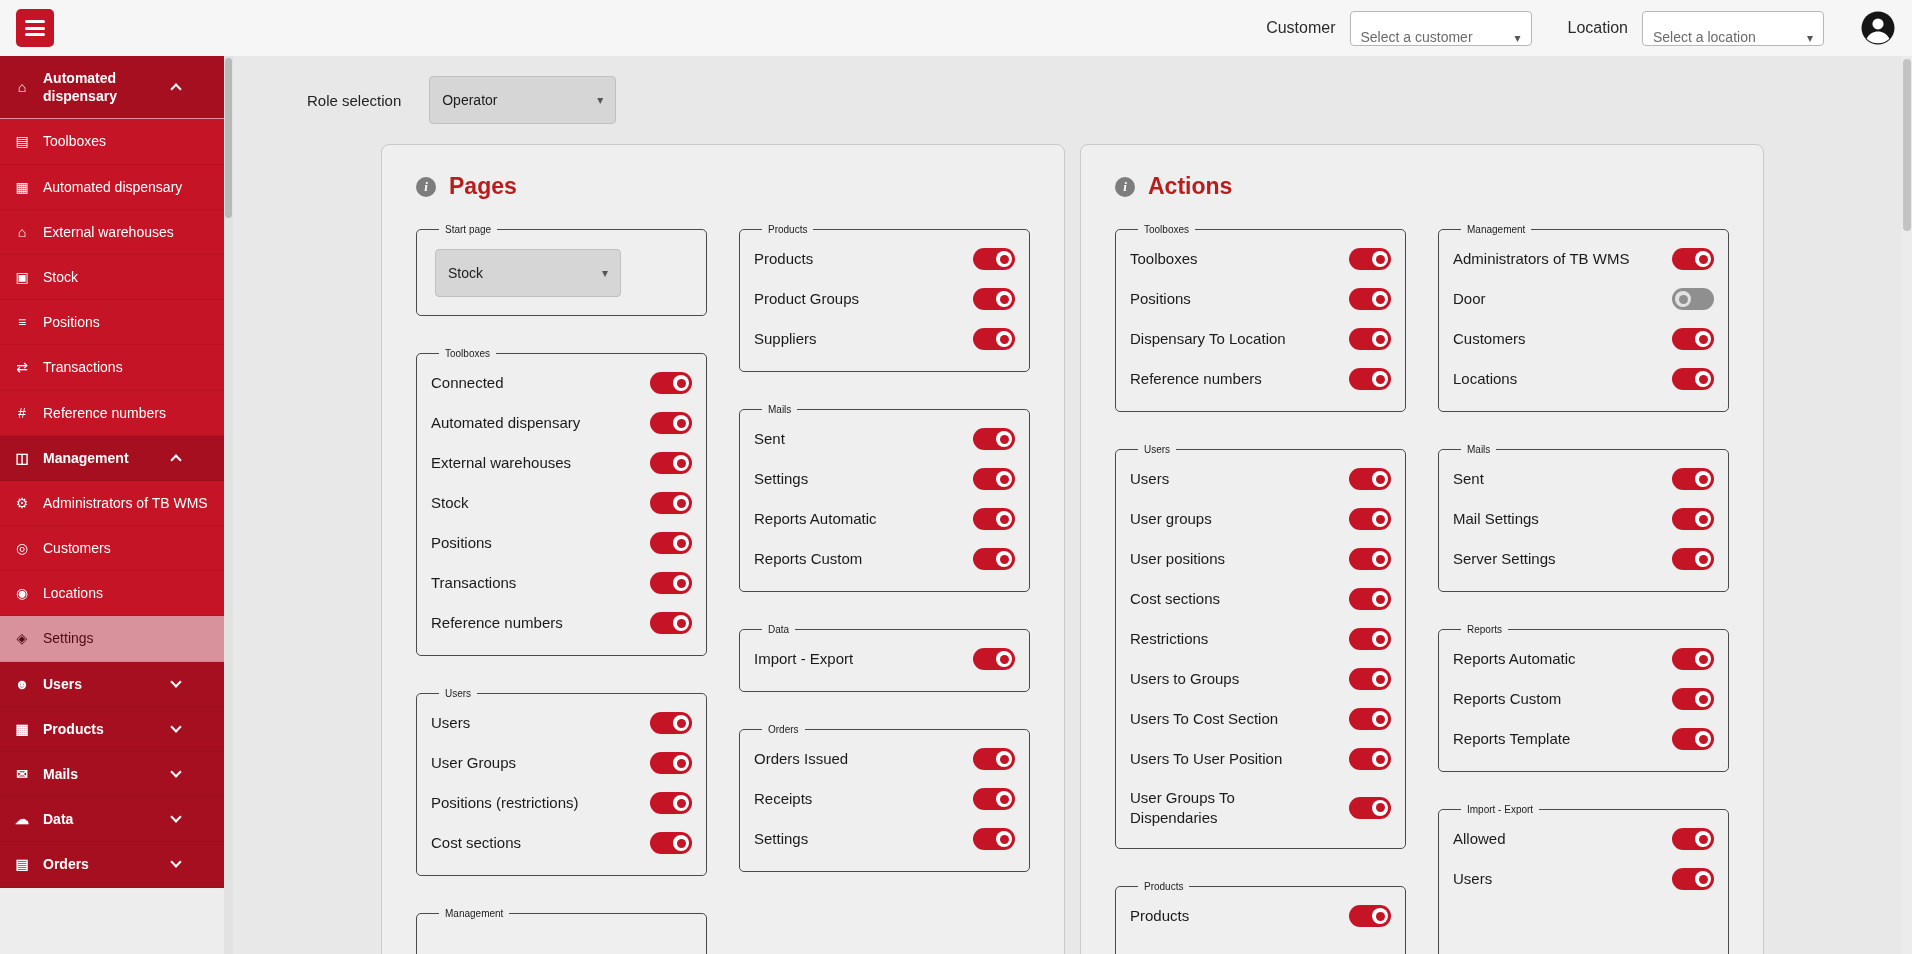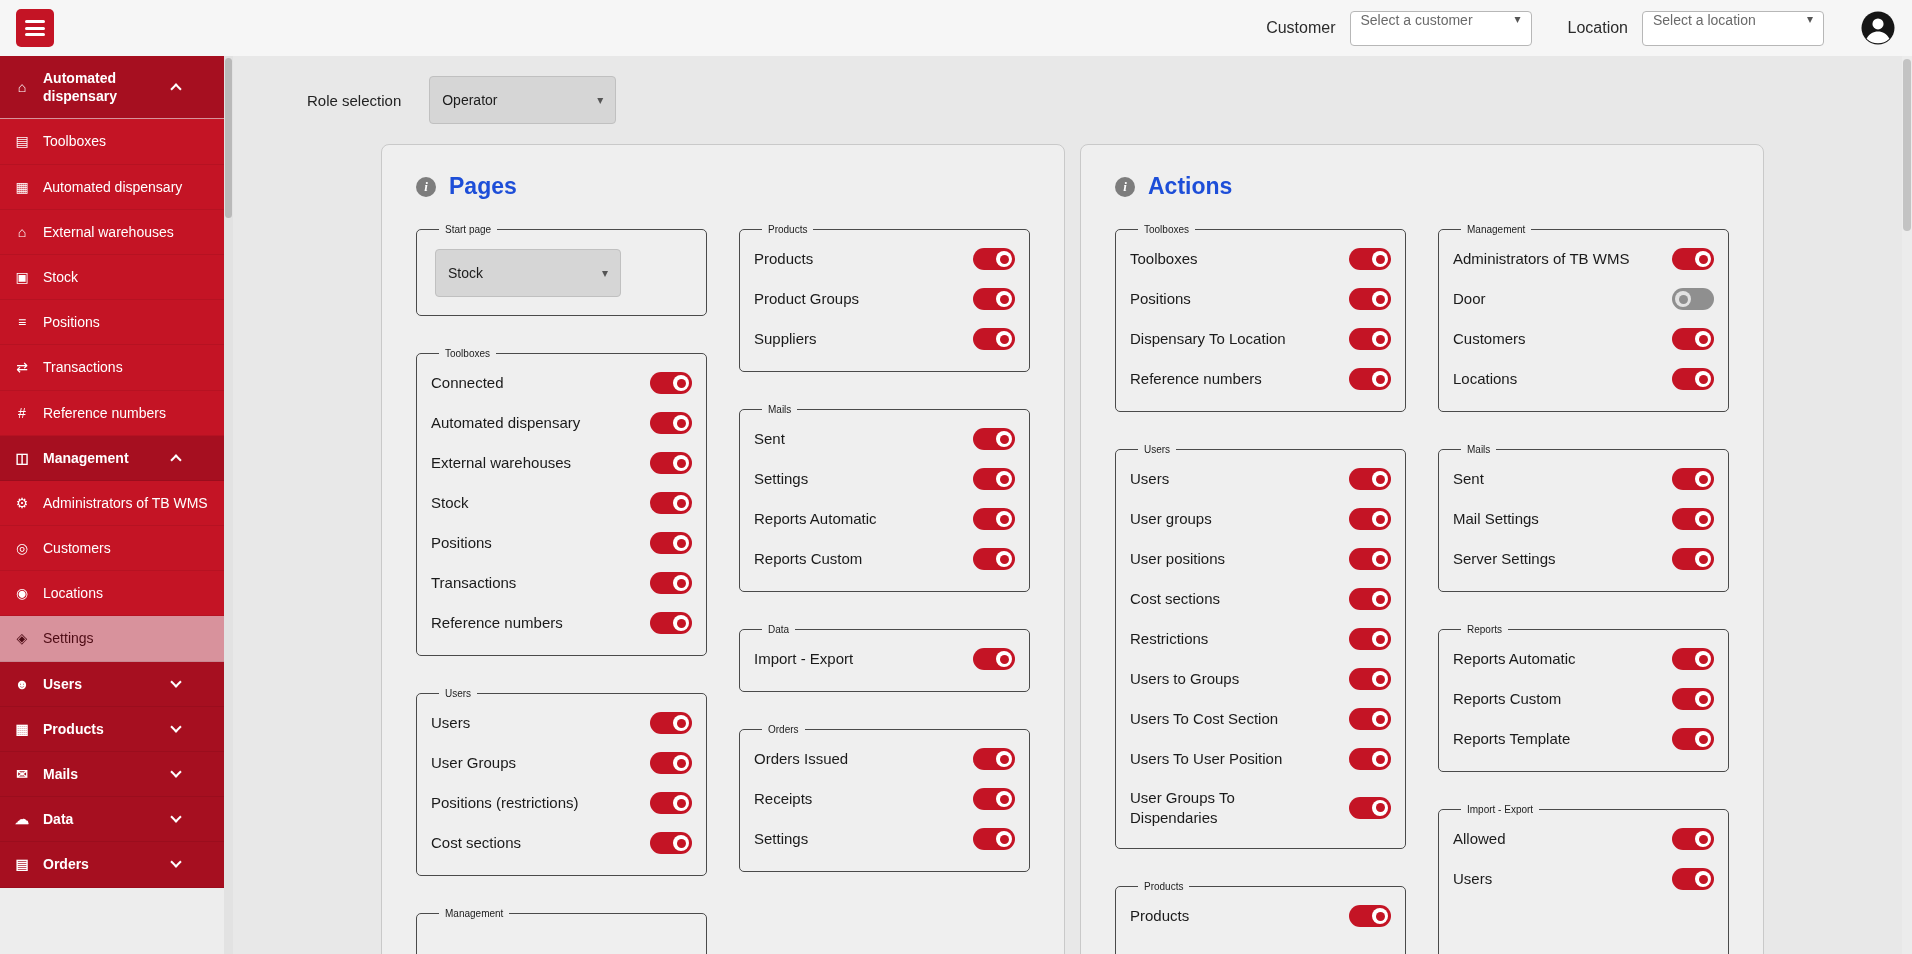--- a/index.html
+++ b/index.html
@@ -18,21 +18,21 @@
     cursor:pointer; display:flex; align-items:center; justify-content:center;
   }
   .hamburger .bars { display:block; }
   .hamburger .bars i {
     display:block; width:20px; height:3px; background:#fff; border-radius:2px; margin:3.5px 0;
   }
   .topbar-right { margin-left:auto; display:flex; align-items:center; gap:14px; }
   .tb-label { font-size:16px; color:#2b2b2b; }
   .tb-select {
     width:182px; height:35px; background:#fff; border:1px solid #b7b7b7; border-radius:4px;
-    display:flex; align-items:flex-start; justify-content:space-between; padding:0 10px;
+    display:flex; align-items:flex-end; justify-content:space-between; padding:0 10px;
     font-size:14px; color:#6a6a6a; cursor:pointer; margin-right:22px;
   }
   .tb-select:last-of-type { margin-right:6px; }
   .sel-arrow { font-size:12px; color:#555; }
   .avatar { width:36px; height:36px; cursor:pointer; }
   
   .shell { display:flex; height:898px; position:relative; overflow:hidden; }
   
   .sidebar { width:224px; background:#ededed; display:flex; flex-direction:column; flex:none; }
   .sb-row {
@@ -72,21 +72,21 @@
     width:684px; background:#efefef; border:1px solid #c9c9c9; border-radius:8px;
     padding:28px 34px; height:1150px; flex:none;
   }
   .card-head { display:flex; align-items:center; gap:13px; margin-bottom:24px; }
   .info-icon {
     width:20px; height:20px; border-radius:50%; background:#7d7d7d; color:#fff;
     display:flex; align-items:center; justify-content:center;
     font-family:"Liberation Serif", serif; font-style:italic; font-weight:bold; font-size:13px;
     cursor:pointer; flex:none;
   }
-  .card-title { font-size:23px; font-weight:bold; color:#1d4ed8; }
+  .card-title { font-size:23px; font-weight:bold; color:#b91c1c; }
   .cols { display:flex; gap:32px; }
   .col { flex:1; display:flex; flex-direction:column; gap:32px; }
   fieldset.group {
     border:1px solid #4a4a4a; border-radius:5px; padding:4px 14px 12px;
     min-width:0;
   }
   fieldset.group.cut { min-height:160px; }
   legend { font-size:10px; color:#222; padding:0 6px; margin-left:8px; }
   .gselect { margin:10px 4px 6px; width:186px; }
   .trow { display:flex; align-items:center; justify-content:space-between; padding:9px 0; gap:10px; }

